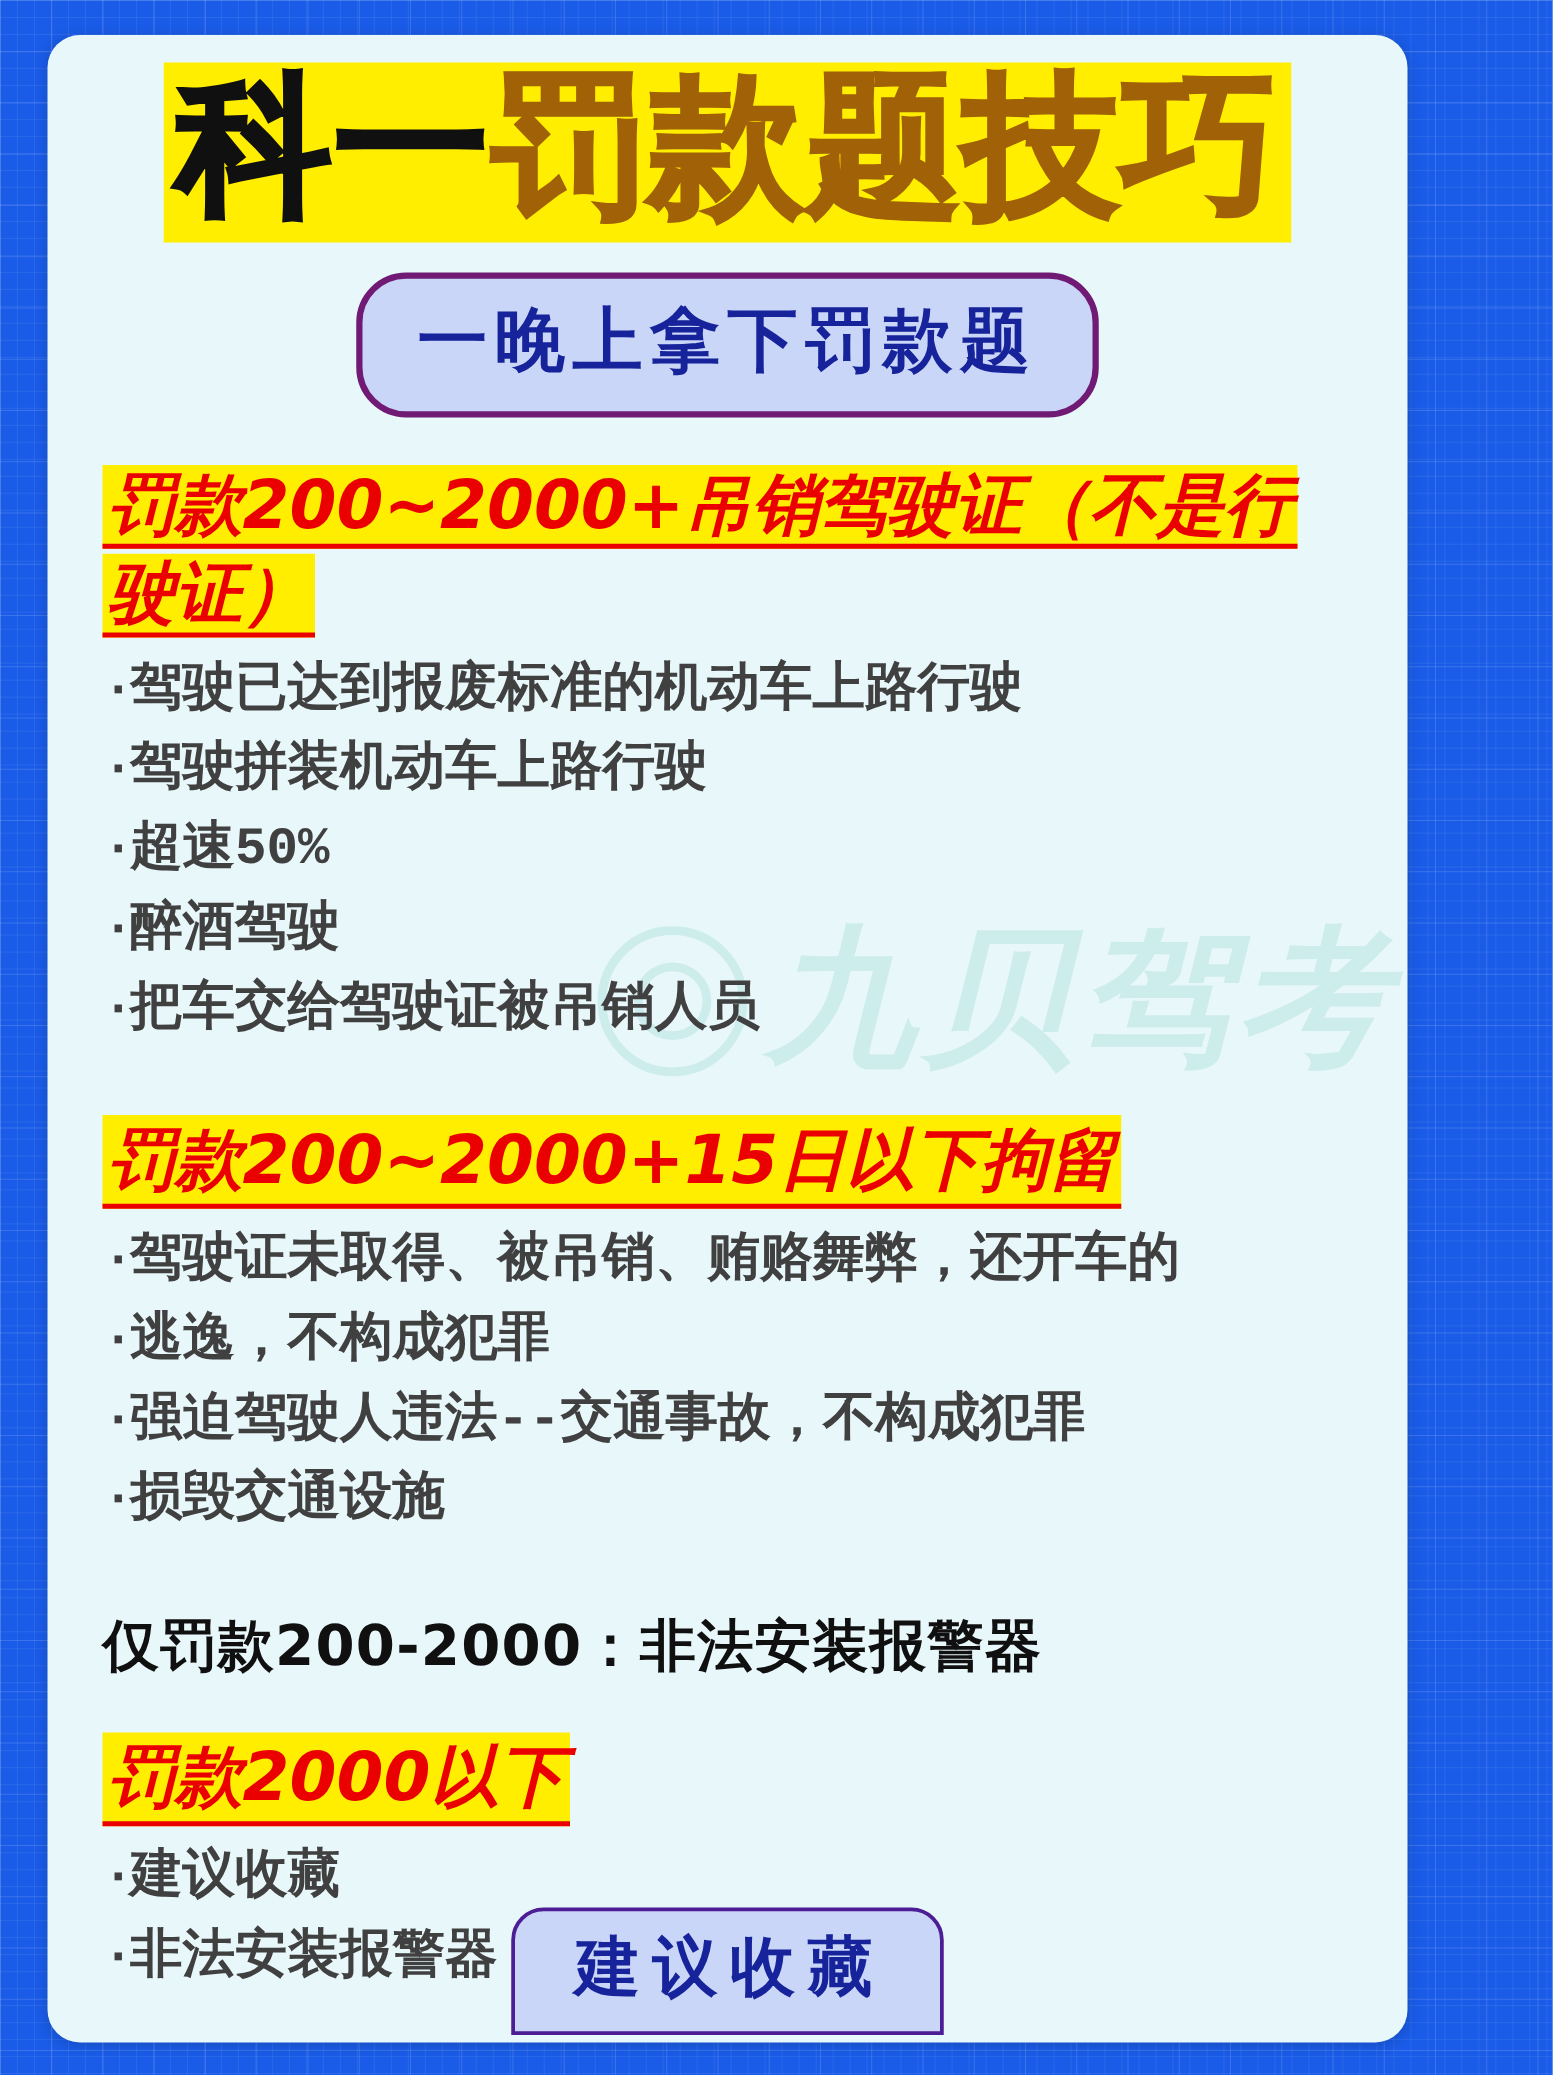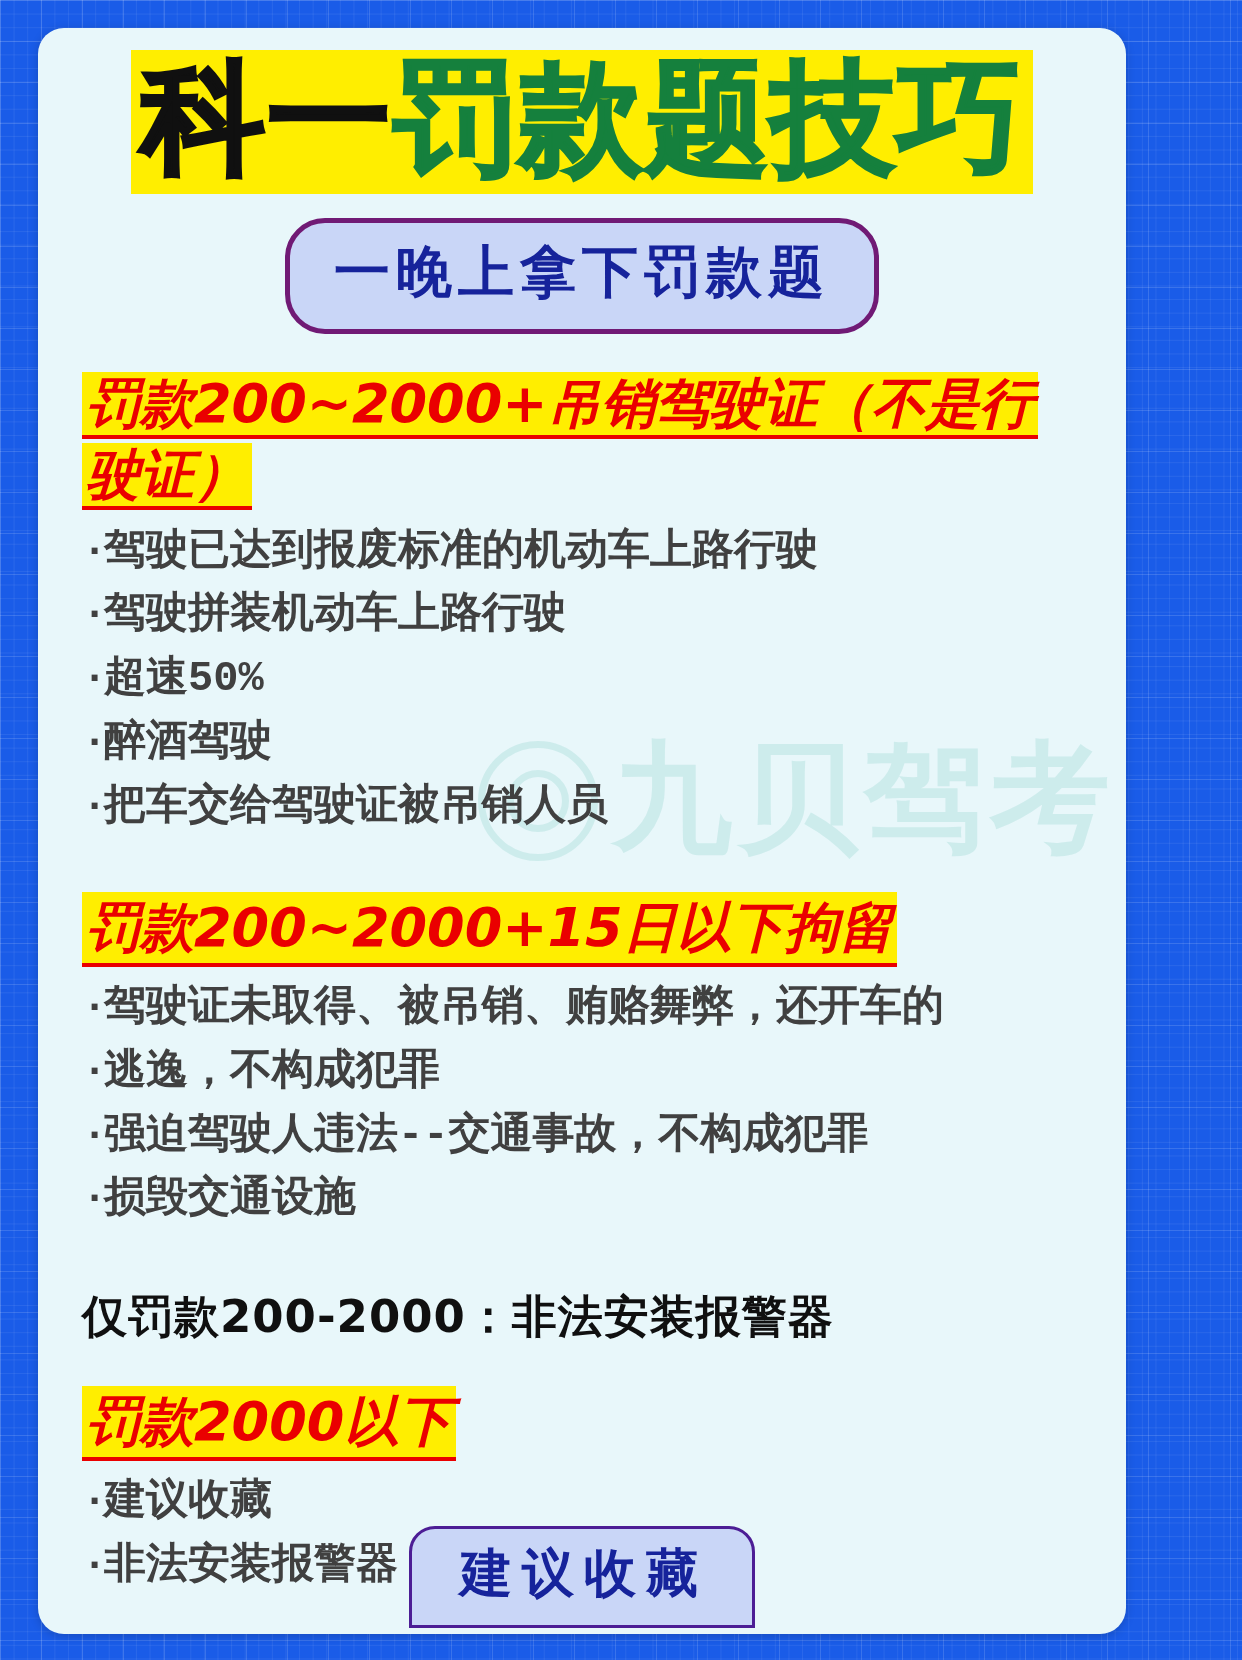--- a/index.html
+++ b/index.html
@@ -50,20 +50,21 @@
     position: absolute;
     left: 440px;
     top: 690px;
     font-size: 120px;
     font-weight: 700;
     color: rgba(70, 180, 170, 0.16);
     letter-spacing: 6px;
     user-select: none;
     pointer-events: none;
     z-index: 1;
+    font-style: italic;
   }
   .watermark .wm-circle {
     display: inline-block;
     width: 106px;
     height: 106px;
     border-radius: 50%;
     border: 7px solid rgba(70, 180, 170, 0.16);
     position: relative;
     vertical-align: -22px;
     margin-right: 14px;
@@ -91,26 +92,26 @@
   .title-hl {
     background: #ffee00;
     padding: 6px 10px 14px 10px;
     line-height: 1;
     display: inline-block;
     white-space: nowrap;
   }
   .title-hl span {
     font-size: 124px;
     font-weight: 900;
-    font-family: Liberation Sans, sans-serif;
+    font-family: Liberation Serif, serif;
     letter-spacing: 2px;
     -webkit-text-stroke: 3px currentColor;
   }
   .t-black { color: #101010; }
-  .t-red { color: #15803d; }
+  .t-red { color: #a16207; }
 
   .subtitle-wrap {
     position: relative;
     z-index: 3;
     display: flex;
     justify-content: center;
     margin-top: 24px;
   }
   .subtitle {
     border: 5px solid #701a75;

